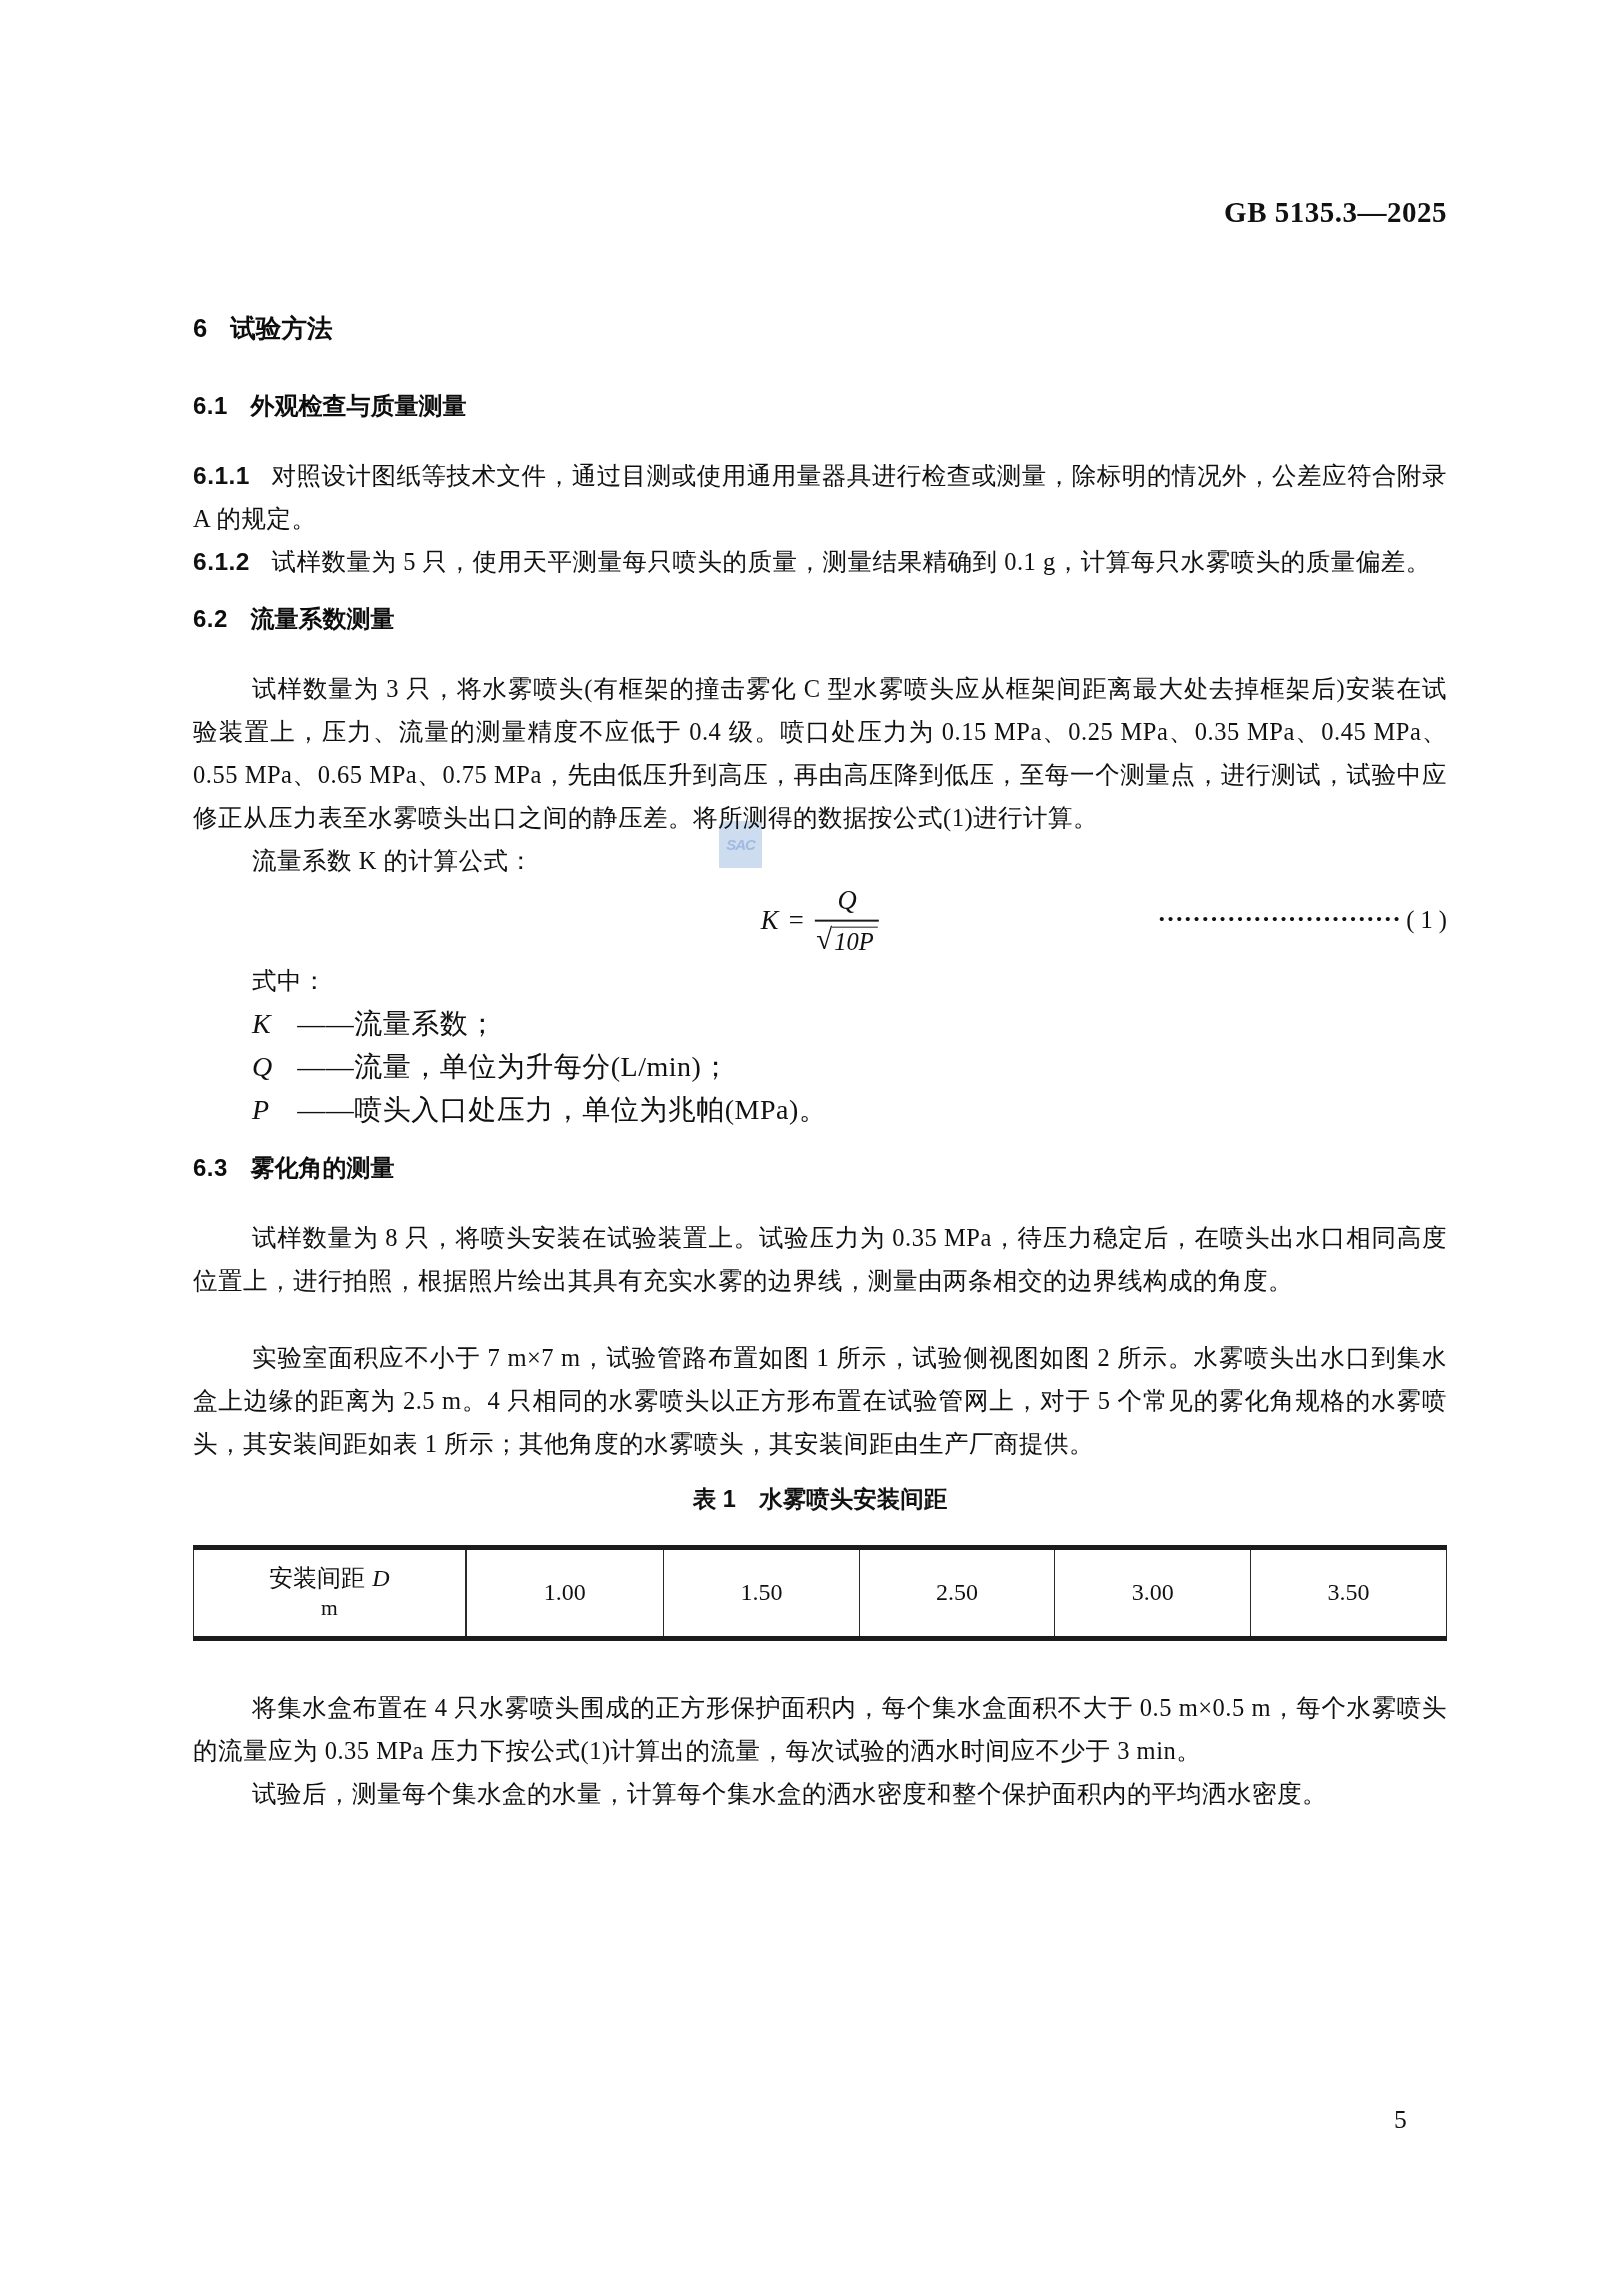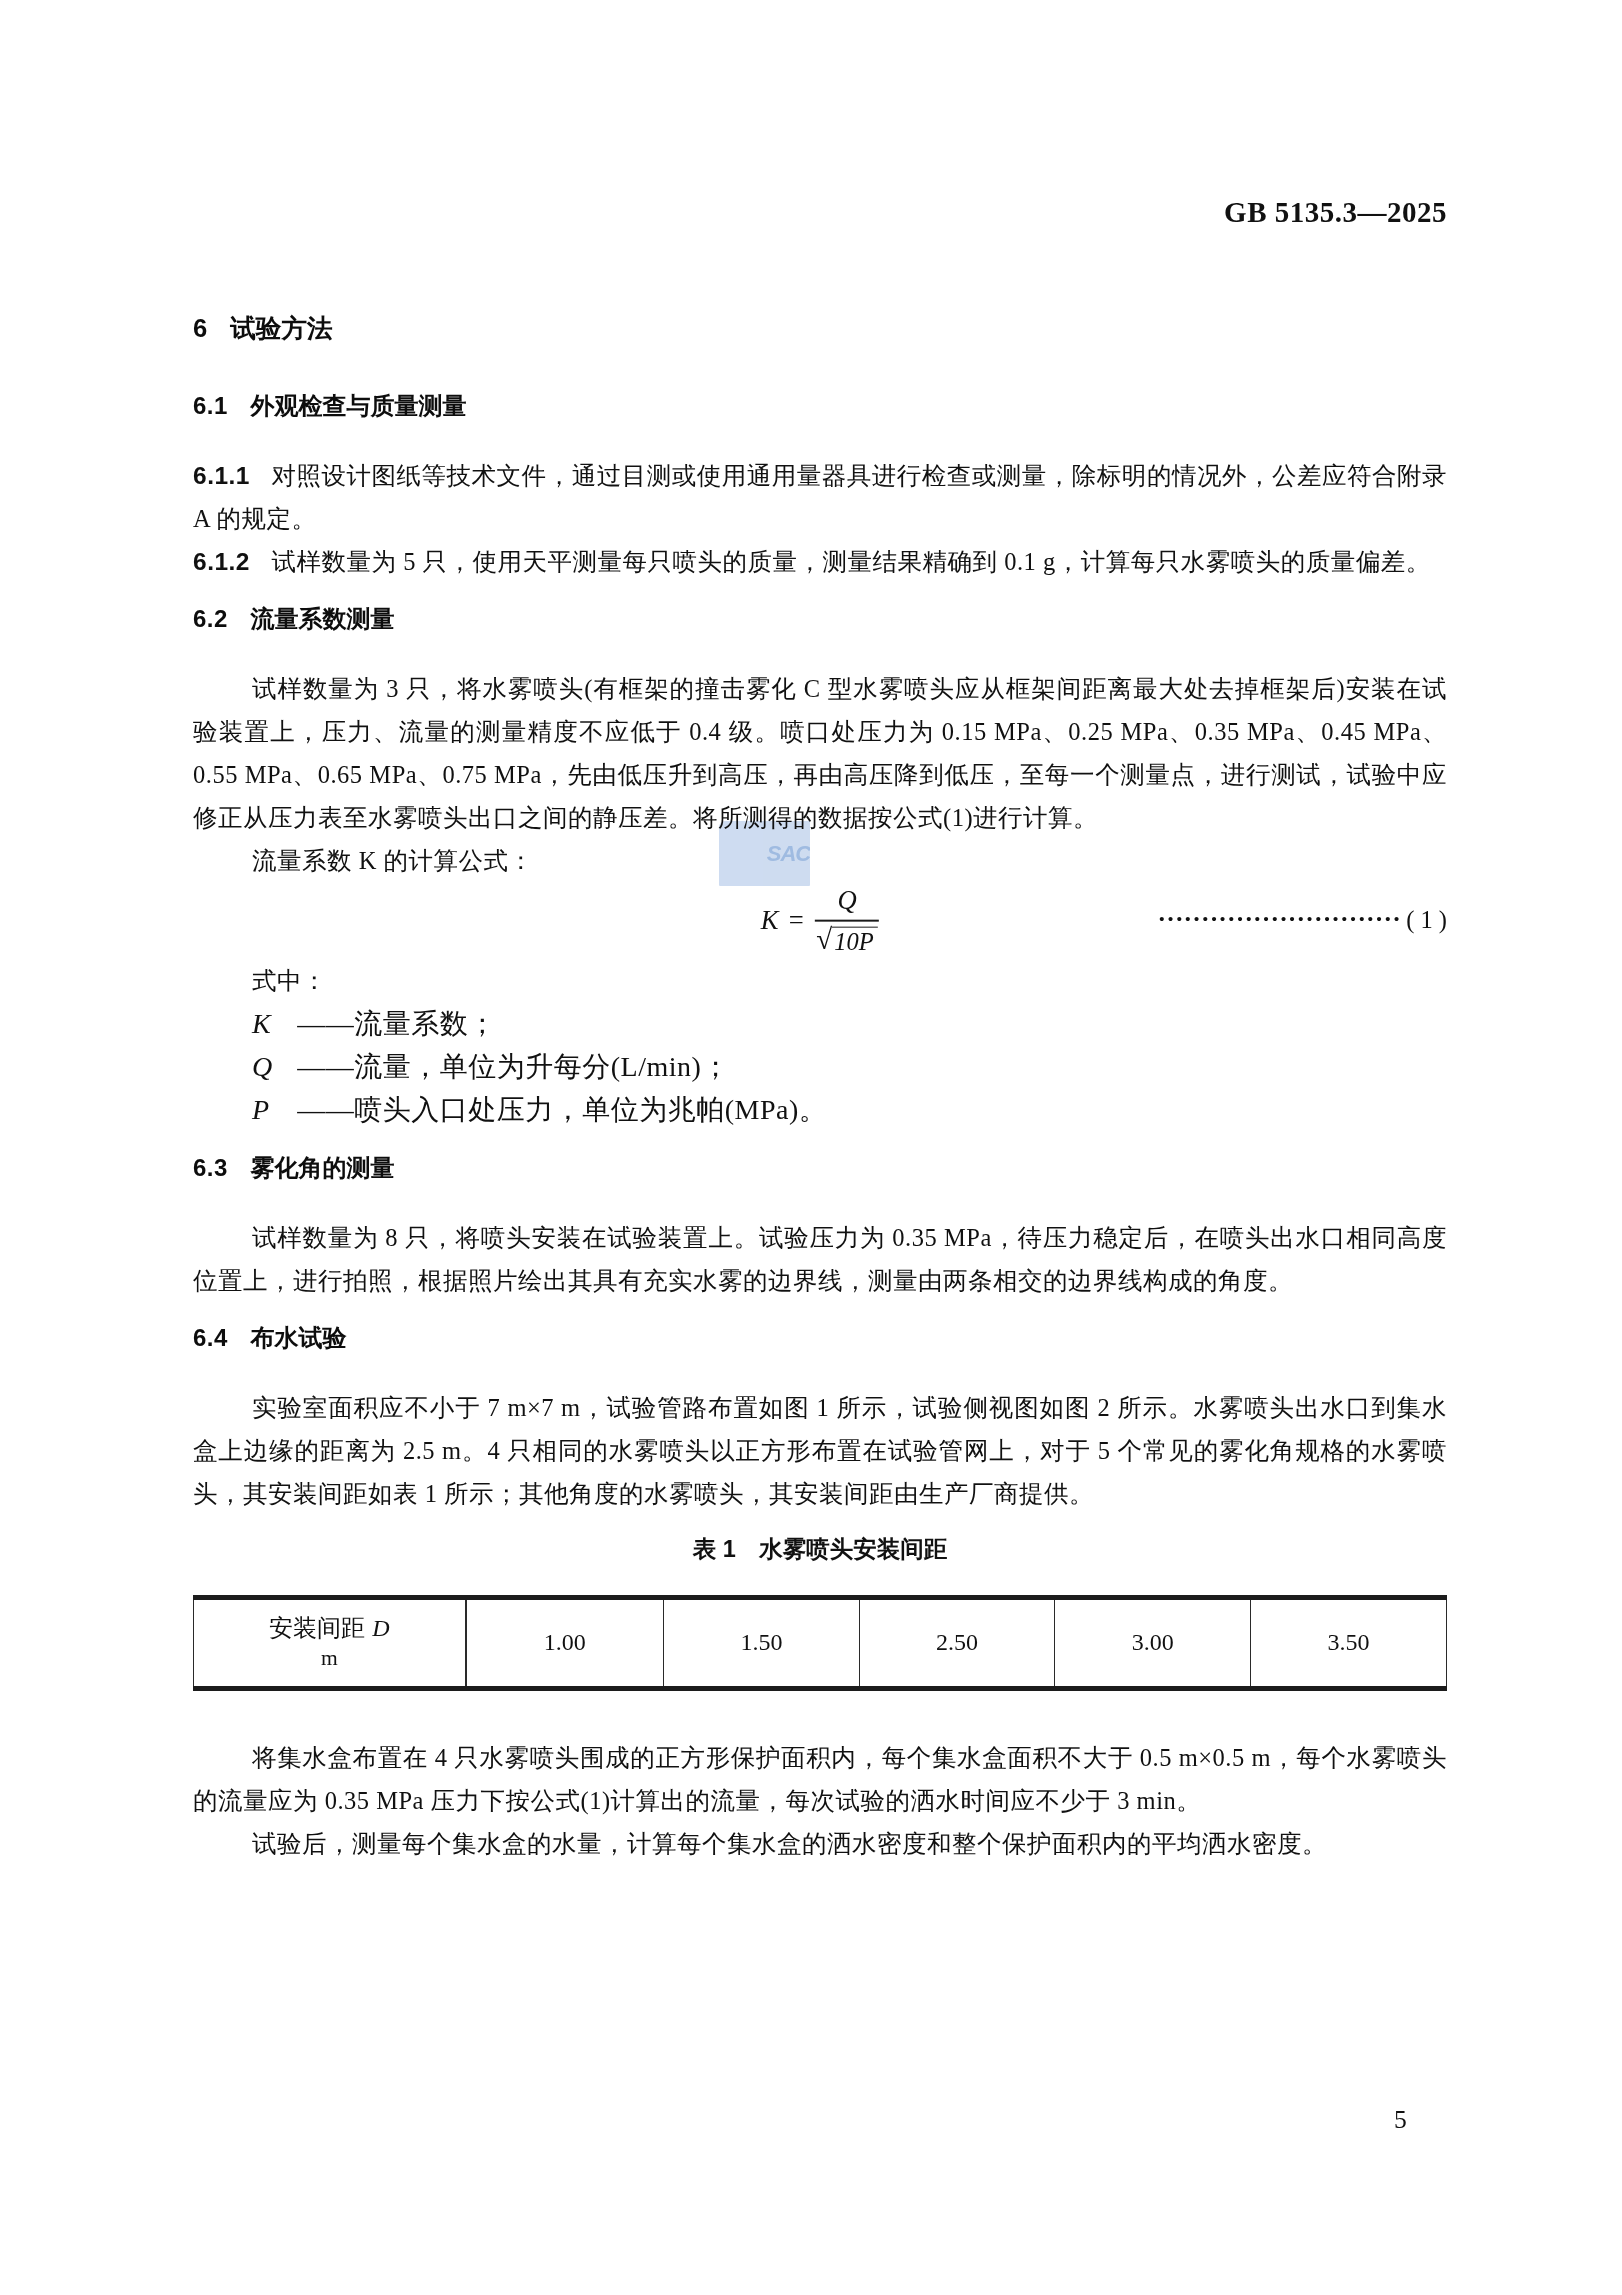--- a/index.html
+++ b/index.html
@@ -11,36 +11,35 @@
     background: #ffffff;
     color: #111111;
     font-family: "Liberation Serif", "DejaVu Serif", serif;
     overflow: hidden;
   }
   .watermark {
     position: absolute;
     left: 719px;
     top: 821px;
     width: 43px;
-    height: 65px;
+    height: 47px;
     background: #c6d6ee;
     color: #8fb0dc;
     font-family: "Liberation Sans", "DejaVu Sans", sans-serif;
     font-weight: bold;
     font-style: italic;
-    font-size: 22px;
+    font-size: 15px;
     letter-spacing: -1px;
     display: flex;
     align-items: center;
     justify-content: center;
     border-radius: 6.1px 1px 1px 1px;
     opacity: 0.85;
     z-index: 0;
     overflow: hidden;
-    padding-left: 48px;
   }
   .content {
     position: relative;
     z-index: 1;
     margin: 0 176px 0 193px; 
   }
   .doc-code {
     margin-top: 197px;
     text-align: right;
     font-weight: bold;
@@ -221,24 +220,20 @@
       </div>
     </div>
 
     <div class="h2 mt48">
       <span class="hnum">6.3</span>
       <span>雾化角的测量</span>
     </div>
 
     <p class="body indent mt66">试样数量为 8 只，将喷头安装在试验装置上。试验压力为 0.35 MPa，待压力稳定后，在喷头出水口相同高度位置上，进行拍照，根据照片绘出其具有充实水雾的边界线，测量由两条相交的边界线构成的角度。</p>
 
-    <div class="h2 mt46">
-      <span class="hnum">6.4</span>
-      <span>布水试验</span>
-    </div>
 
     <p class="body indent mt66">实验室面积应不小于 7 m×7 m，试验管路布置如图 1 所示，试验侧视图如图 2 所示。水雾喷头出水口到集水盒上边缘的距离为 2.5 m。4 只相同的水雾喷头以正方形布置在试验管网上，对于 5 个常见的雾化角规格的水雾喷头，其安装间距如表 1 所示；其他角度的水雾喷头，其安装间距由生产厂商提供。</p>
 
     <div class="table-title">表 1　水雾喷头安装间距</div>
 
     <table class="spacing-table">
       <colgroup>
         <col style="width:272px">
         <col>
           <col>

